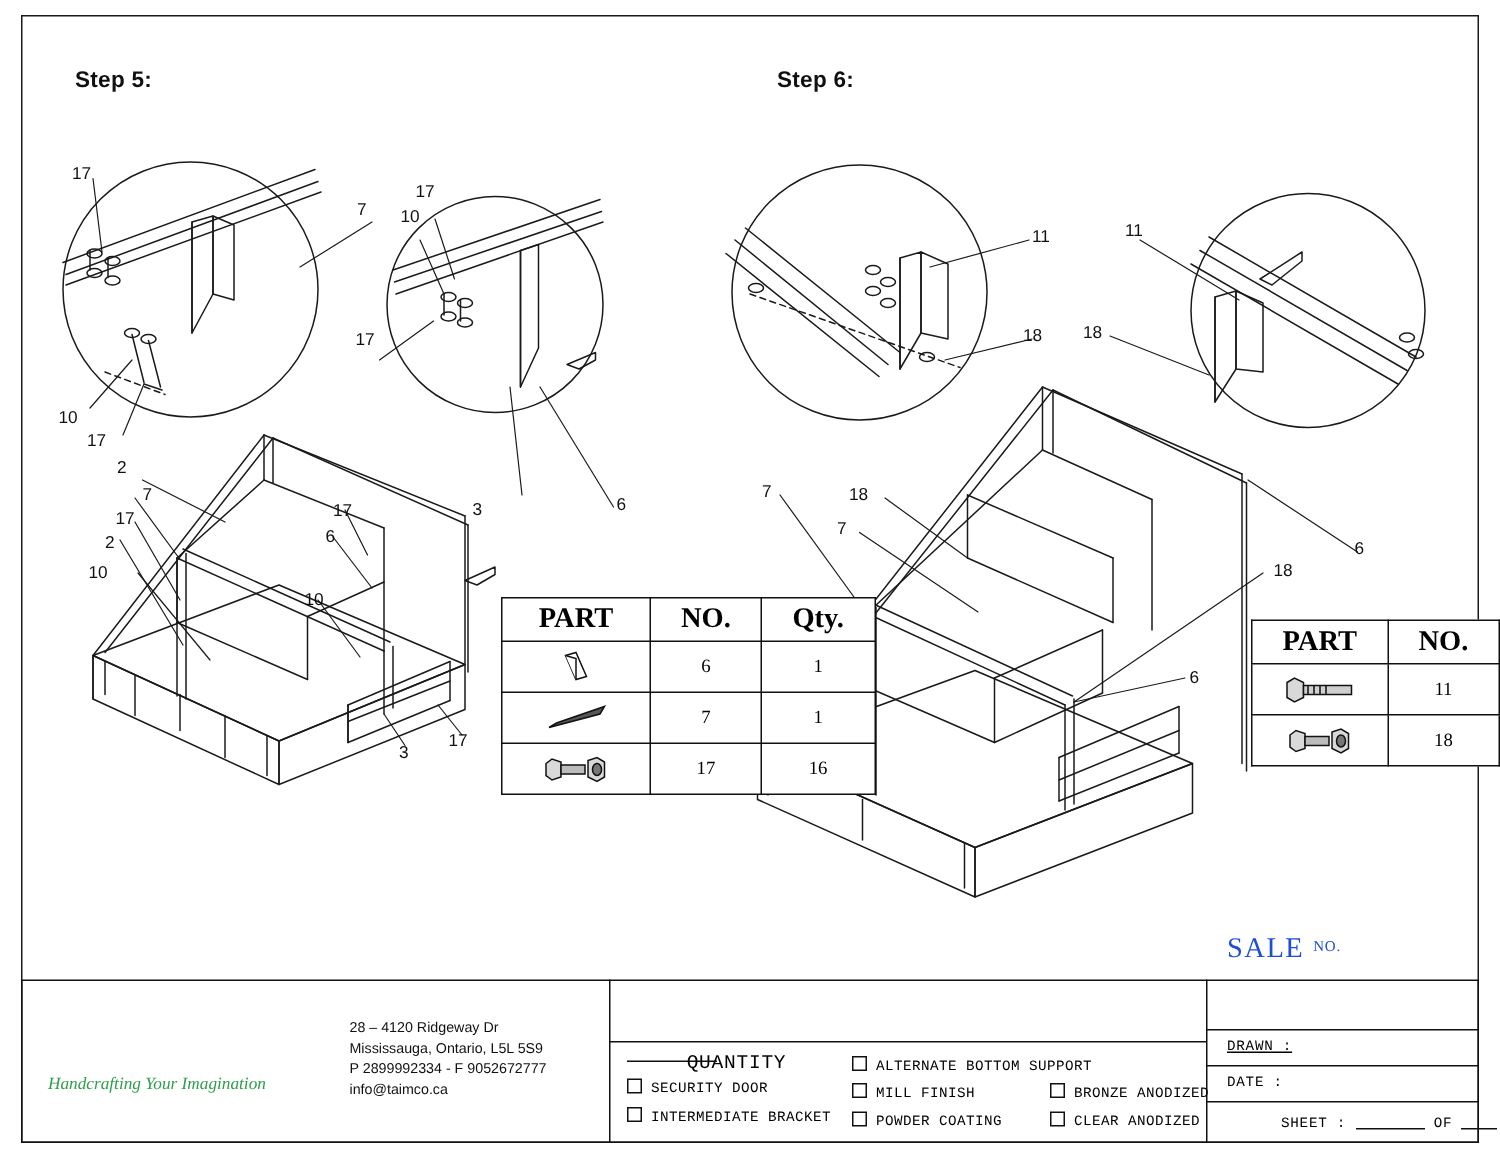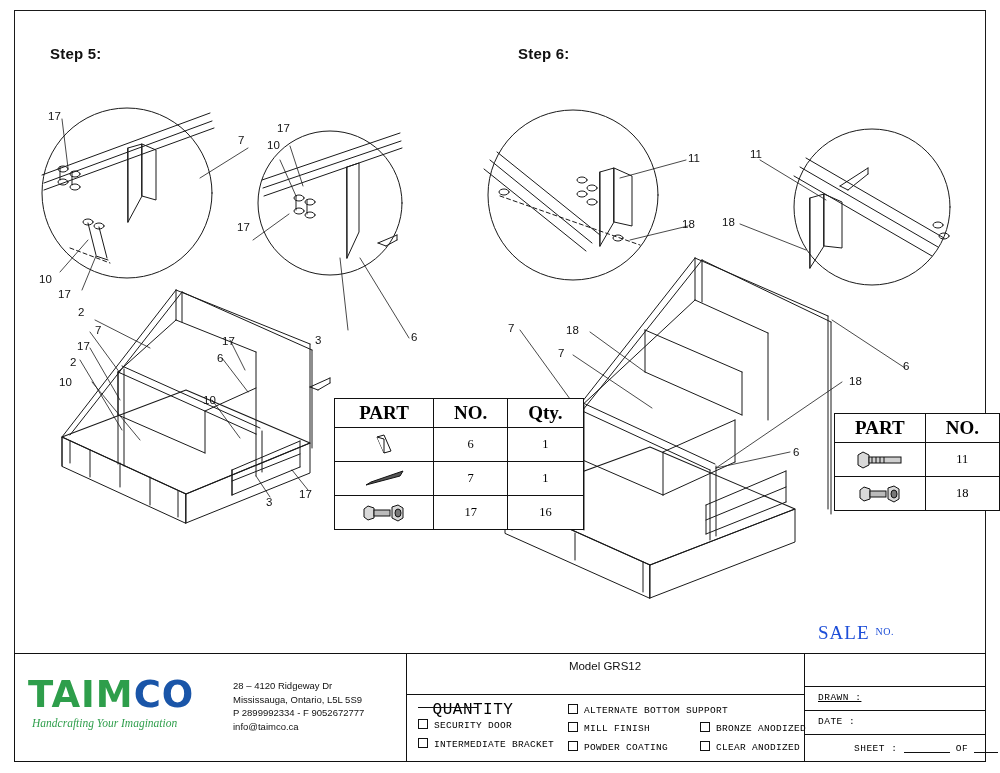--- a/index.html
+++ b/index.html
@@ -145,26 +145,26 @@
   .mid-hline {
     position: absolute;
     left: 406px;
     top: 694px;
     width: 398px;
     height: 0;
     border-top: 1.2px solid #111;
   }
   .qty-label {
     position: absolute;
-    left: 398px;
+    left: 416px;
     top: 701px;
     width: 150px;
     text-align: center;
     font-family: "Liberation Mono", monospace;
-    font-size: 16px;
+    font-size: 13px;
     letter-spacing: 0.5px;
   }
   .qty-underline {
     position: absolute;
     left: 418px;
     top: 707px;
     width: 60px;
     border-top: 1px solid #111;
   }
   .opt {
@@ -533,34 +533,30 @@
         <td class="cell-num">18</td>
         <td class="cell-qty">4</td>
       </tr>
     </tbody>
   </table>
 
   <div class="tb" id="tb-wrap"></div>
   <div class="tb" id="tb-vert1"></div>
   <div class="tb" id="tb-vert2"></div>
 
-  <div class="logo-taimco">
-    <span class="t">T</span><span class="a">A</span><span class="i">I</span><span class="m">M</span><span class="c">C</span><span class="o">O</span>
-  </div>
   <div class="logo-tag">Handcrafting Your Imagination</div>
 
   <div class="addr-block">
     <div>28 – 4120 Ridgeway Dr</div>
     <div>Mississauga, Ontario, L5L 5S9</div>
     <div>P 2899992334 - F 9052672777</div>
     <div>info@taimco.ca</div>
   </div>
 
   <div class="mid-title">
-    <div>Model GRS12</div>
   </div>
   <div class="mid-hline"></div>
 
   <div class="qty-label">QUANTITY</div>
   <div class="qty-underline"></div>
 
   <div class="opt" style="left:418px; top:719px;"><span class="box"></span><span>SECURITY DOOR</span></div>
   <div class="opt" style="left:418px; top:738px;"><span class="box"></span><span>INTERMEDIATE BRACKET</span></div>
 
   <div class="opt" style="left:568px; top:704px;"><span class="box"></span><span>ALTERNATE BOTTOM SUPPORT</span></div>

